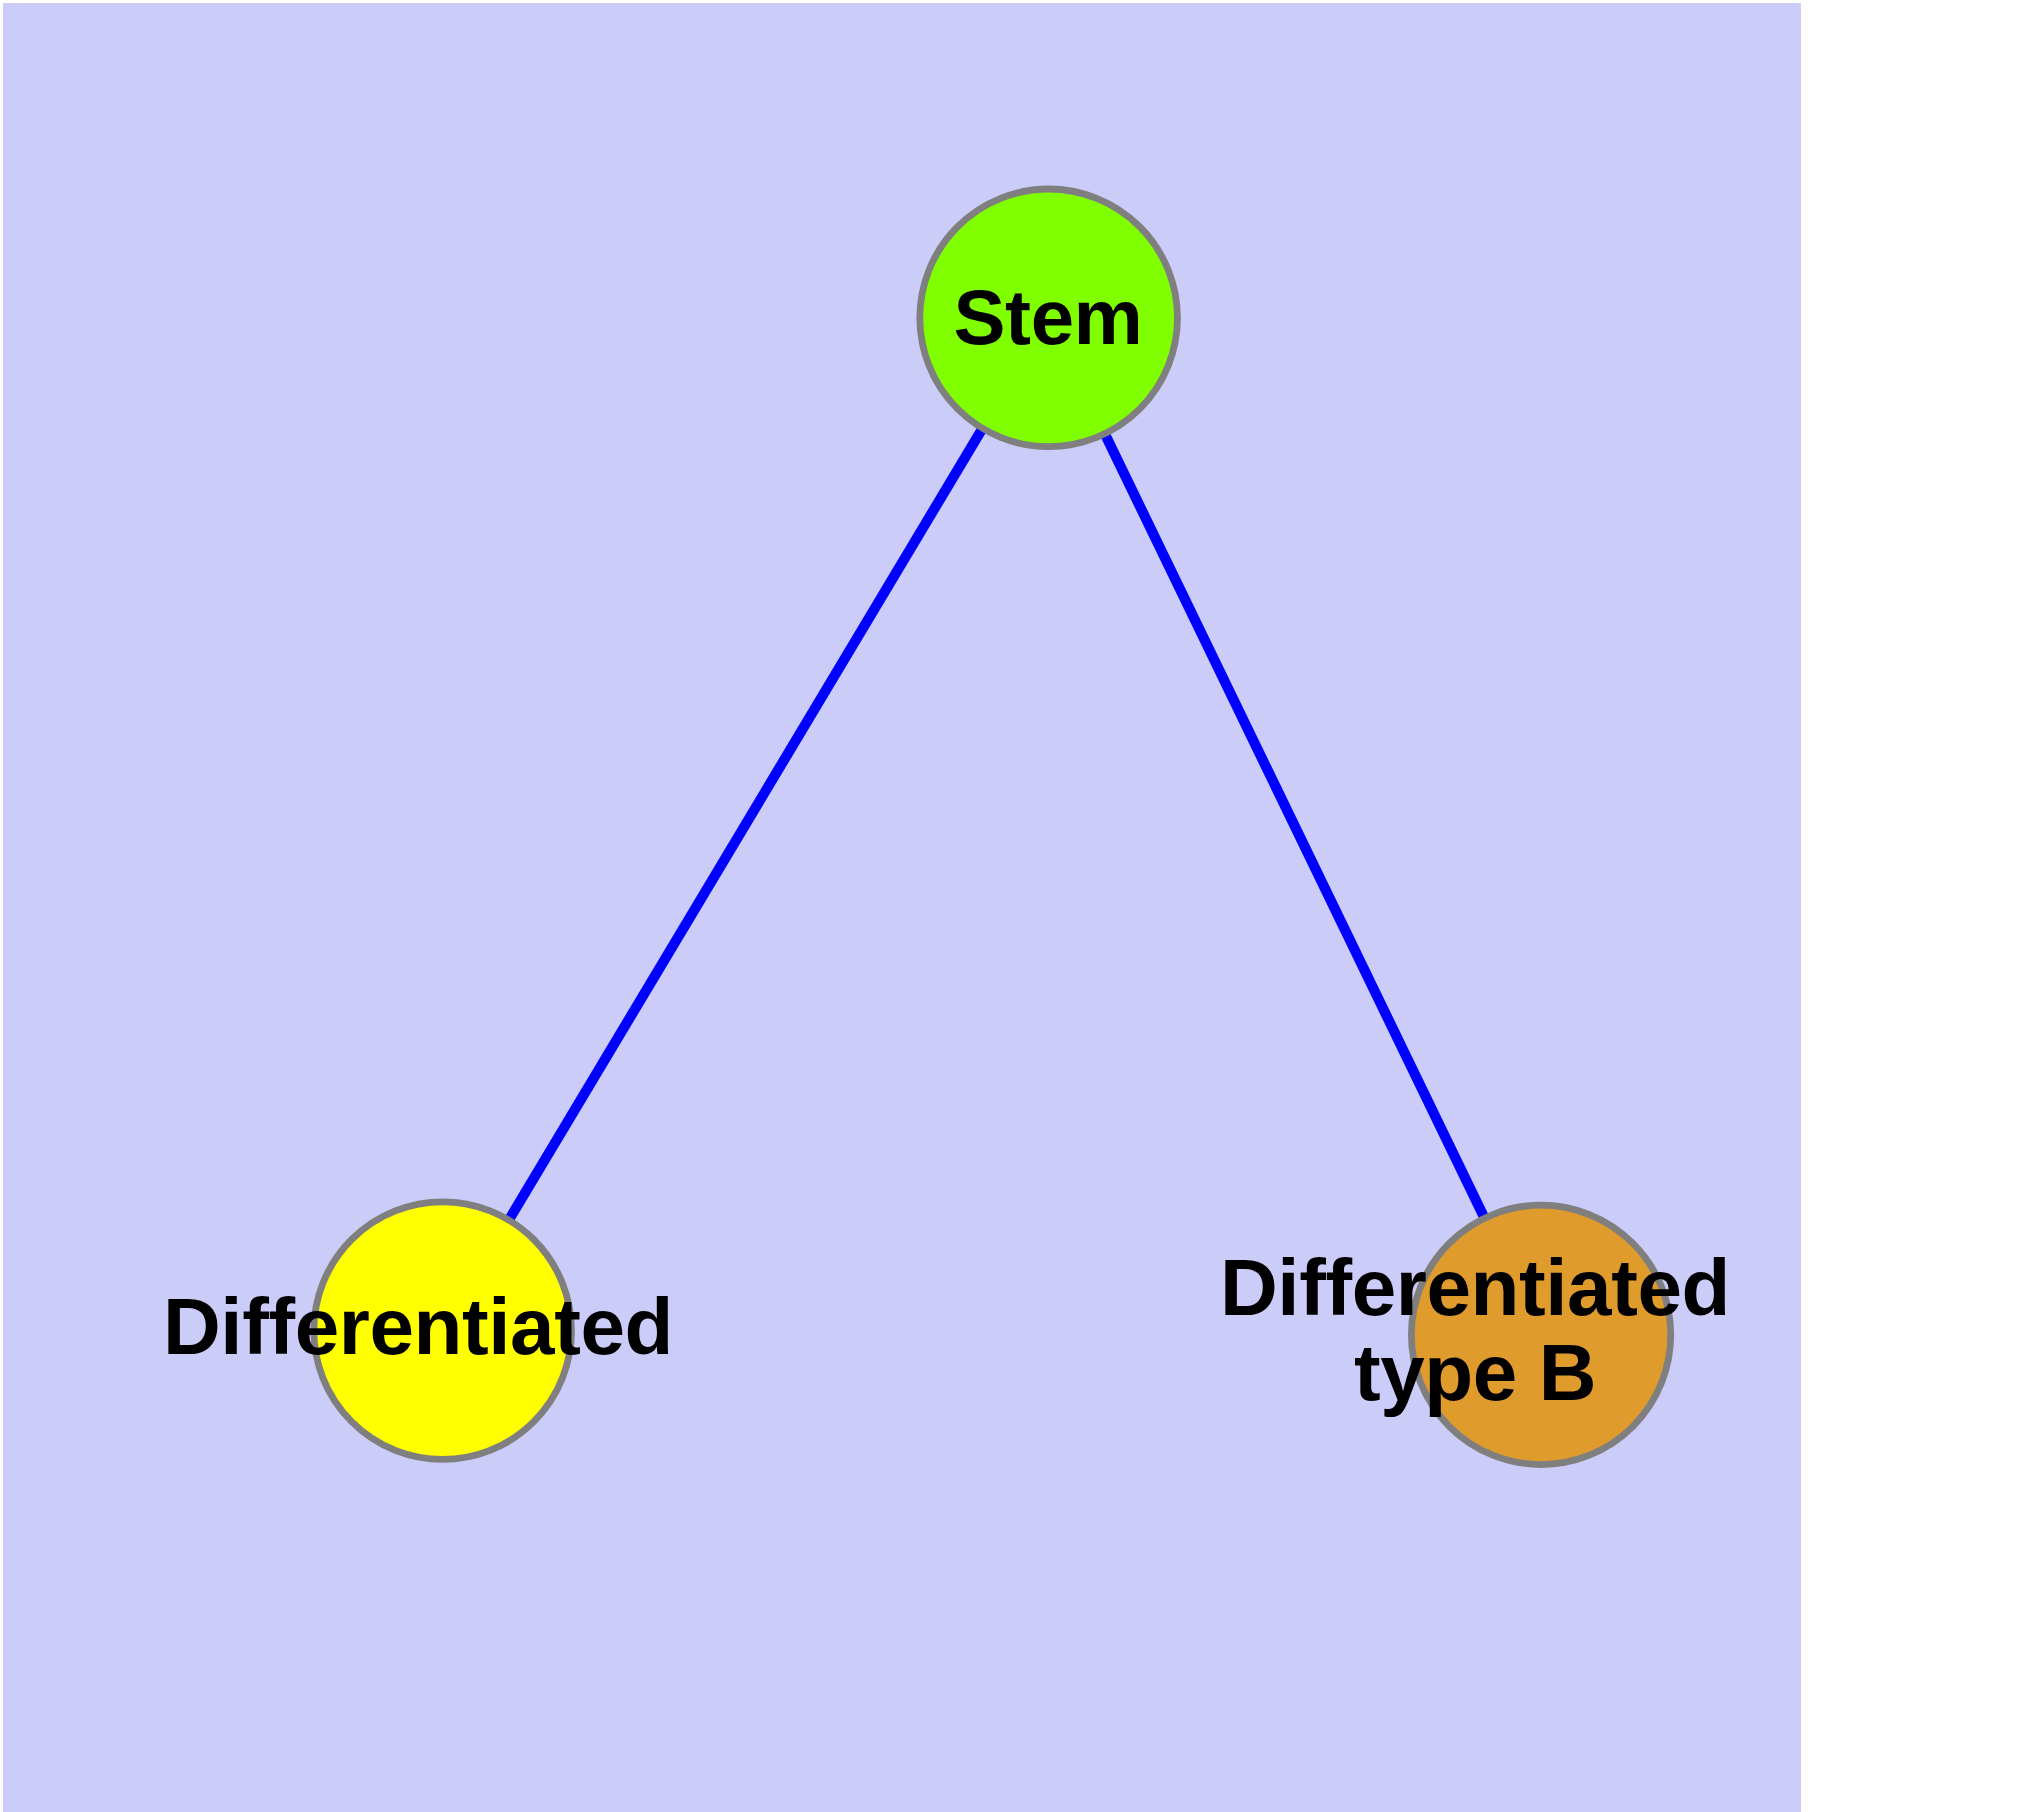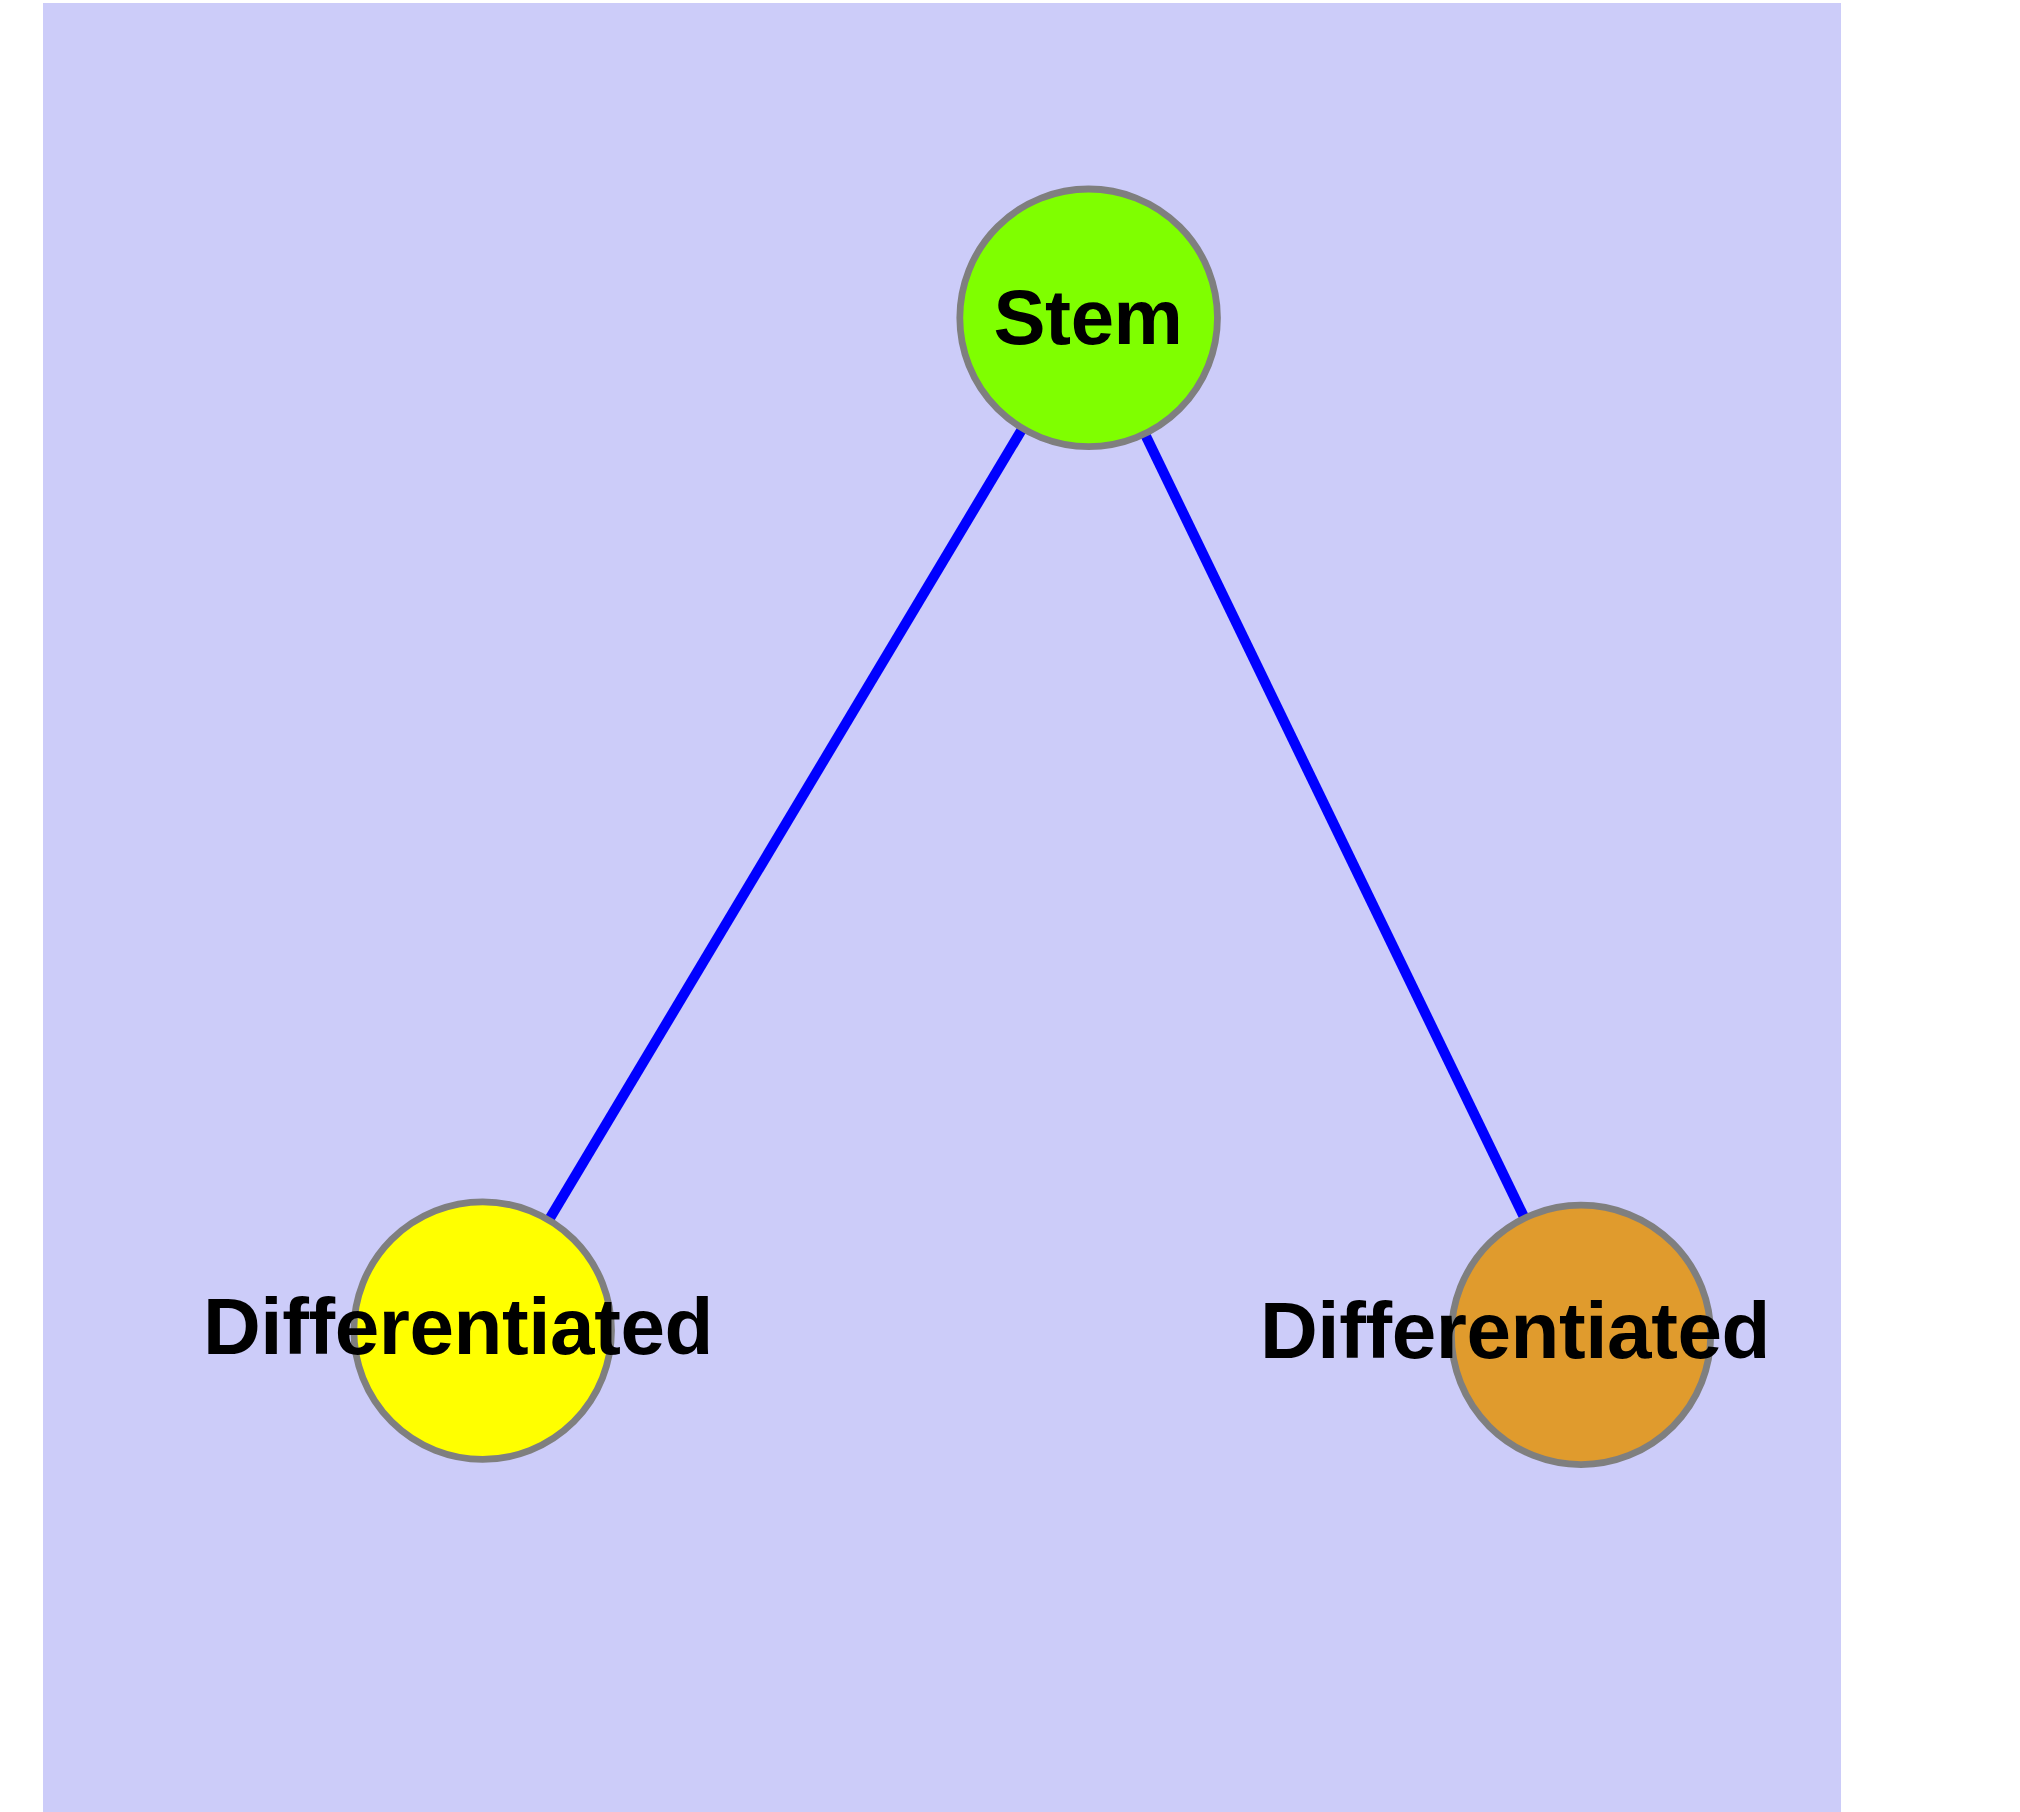--- a/index.html
+++ b/index.html
@@ -7,21 +7,20 @@
     padding: 0;
     background: #ffffff;
   }
   #canvas {
     position: relative;
     width: 1801px;
     height: 1812px;
     background: #ffffff;
     overflow: hidden;
     font-family: "Liberation Sans", sans-serif;
-    margin-left: 40px;
   }
   #plot-area {
     position: absolute;
     left: 3.4px;
     top: 3.4px;
     width: 2017px;
     height: 1809px;
     background: #ccccf9;
   }
   #graph-svg {
@@ -92,15 +91,16 @@
   <div class="node-label" id="label-stem" style="left: 1048px; top: 317px;">
     <span class="lbl-line">Stem</span>
   </div>
 
   <div class="node-label" id="label-type-a" style="left: 418px; top: 1327px;">
     <span class="lbl-line">Differentiated</span>
   </div>
 
   <div class="node-label" id="label-type-b" style="left: 1475px; top: 1331px;">
     <span class="lbl-line">Differentiated</span>
+    <span class="lbl-line">type B</span>
   </div>
 </div>
 
 
 </body></html>

